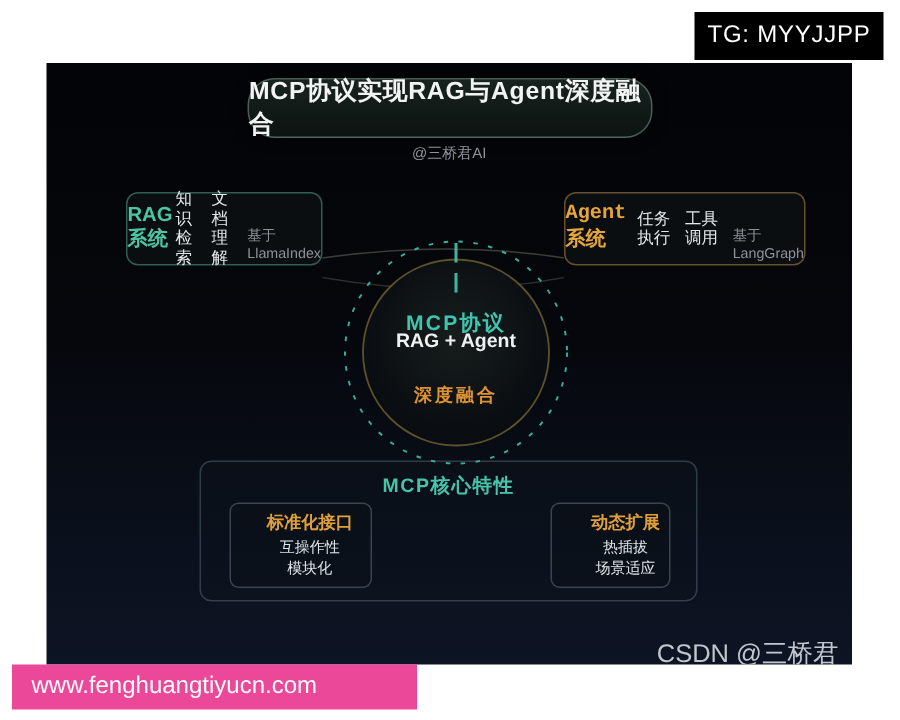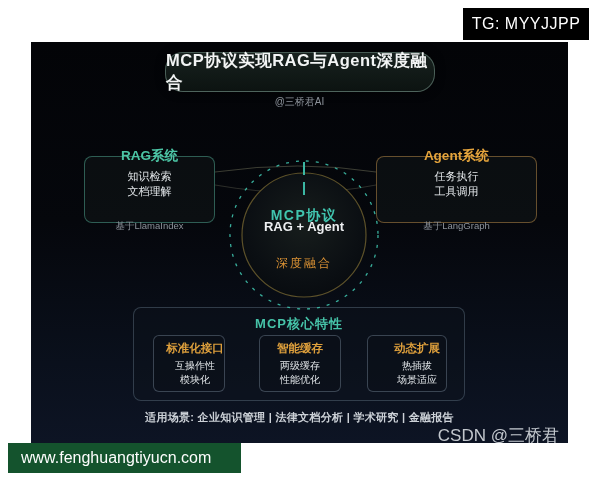--- a/index.html
+++ b/index.html
@@ -9,67 +9,67 @@
 
   
   .panel { position:absolute; left:31px; top:42px; width:537px; height:401px;
     background:linear-gradient(180deg,#030407 0%,#05070c 45%,#0a101c 80%,#0d1424 100%);
     overflow:hidden; }
 
   
   .tg-badge { position:absolute; left:463px; top:8px; width:126px; height:32px;
     background:#000000; color:#ffffff; font-size:16px; line-height:32px;
     text-align:center; letter-spacing:0.5px; z-index:30; }
-  .site-bar { position:absolute; left:8px; top:443px; width:233px; height:30px;
-    background:#14532d; color:#fdfdfd; font-size:16px; line-height:30px;
+  .site-bar { position:absolute; left:8px; top:443px; width:270px; height:30px;
+    background:#ec4899; color:#fdfdfd; font-size:16px; line-height:30px;
     padding-left:13px; z-index:30; }
 
   
   .title-box { position:absolute; left:134px; top:10px; width:270px; height:40px;
     border:1px solid rgba(160,200,185,0.40); border-radius:18px;
     background:linear-gradient(180deg,#18221f 0%,#0c1311 100%);
     display:flex; align-items:center; justify-content:center;
     box-shadow:0 0 10px rgba(0,0,0,0.6); }
   .title-box span { color:#f2f4f4; font-size:16.5px; font-weight:bold; letter-spacing:0.5px; }
   .byline { position:absolute; left:0; right:0; top:53px; text-align:center;
     color:#8d939b; font-size:10px; }
 
   
-  .side-box { position:absolute; top:114px; height:67px; border-radius:8px;
-    display:flex; flex-direction:column; align-items:center; justify-content:center;
+  .side-box { position:absolute; top:86px; height:49px; border-radius:8px;
+    display:flex; flex-direction:row; align-items:center; justify-content:center;
     gap:2px; background:rgba(16,22,24,0.55); }
   .rag-box { left:53px; width:131px; border:1px solid rgba(90,190,165,0.45); }
   .agent-box { left:345px; width:161px; border:1px solid rgba(215,160,80,0.45); }
   .side-title { font-size:13.5px; font-weight:bold; margin-bottom:3px; }
   .rag-box .side-title { color:#4cc5a5; }
-  .agent-box .side-title { color:#e5a43c; }
+  .agent-box .side-title { color:#e5a43c;font-family:Liberation Mono, monospace; }
   .side-item { color:#e3e7ea; font-size:11px; font-weight:normal; line-height:13px; }
   .side-foot { color:#8d939b; font-size:9.5px; margin-top:20px; }
 
   
   .net { position:absolute; left:0; top:0; width:537px; height:401px;
     pointer-events:none; z-index:5; }
 
   
   .circle-text { position:absolute; left:193px; width:160px; text-align:center; z-index:6; }
   .ct-mcp { top:165px; color:#40c4ae; font-size:14px; font-weight:bold; letter-spacing:1.5px; }
   .ct-rag-agent { top:177px; color:#eef0f2; font-size:13px; font-weight:bold; }
-  .ct-fusion { top:213px; color:#dd9334; font-size:12px; font-weight:normal; letter-spacing:2px; }
+  .ct-fusion { top:213px; color:#dd9334; font-size:12px; font-weight:bold; letter-spacing:2px; }
 
   
   .features { position:absolute; left:102px; top:265px; width:332px; height:94px;
     border:1px solid rgba(140,165,185,0.30); border-radius:8px;
     background:rgba(14,20,30,0.35); z-index:4; }
   .features-heading { position:absolute; left:0; right:0; top:7px; text-align:center;
     color:#46c3a8; font-size:13px; font-weight:bold; letter-spacing:1px; }
   .feature-box { position:absolute; top:27px; height:57px; border-radius:6px;
     border:1px solid rgba(150,170,190,0.35);
     display:flex; flex-direction:column; align-items:center; justify-content:center;
     gap:1px; background:rgba(10,14,22,0.4); }
-  .fb-1 { left:19px;  width:72px;padding-left:12px; }
+  .fb-1 { left:19px;  width:95px;padding-left:12px; }
   .fb-2 { left:125px; width:82px; }
   .fb-3 { left:233px; width:80px;padding-left:20px; }
   .fb-title { color:#dfa03c; font-size:11.5px; font-weight:bold; margin-bottom:2px; }
   .fb-item { color:#e1e5e8; font-size:10px; line-height:13px; }
 
   
   .scenarios { position:absolute; left:0; right:0; top:368px; text-align:center;
     color:#ccd1d7; font-size:11px; font-weight:bold; letter-spacing:0.3px; }
   .credit { position:absolute; right:9px; top:382px;
     color:#c2c7cd; font-size:17px; }
@@ -100,25 +100,20 @@
       <div class="side-foot">基于LangGraph</div>
     </div>
 
     <div class="features">
       <div class="features-heading">MCP核心特性</div>
       <div class="feature-box fb-1">
         <div class="fb-title">标准化接口</div>
         <div class="fb-item">互操作性</div>
         <div class="fb-item">模块化</div>
       </div>
-      <div class="feature-box fb-2">
-        <div class="fb-title">智能缓存</div>
-        <div class="fb-item">两级缓存</div>
-        <div class="fb-item">性能优化</div>
-      </div>
       <div class="feature-box fb-3">
         <div class="fb-title">动态扩展</div>
         <div class="fb-item">热插拔</div>
         <div class="fb-item">场景适应</div>
       </div>
     </div>
 
     <svg class="net" viewBox="0 0 537 401">
       <defs>
         <radialGradient id="cg" cx="50%" cy="42%" r="65%">
@@ -135,21 +130,20 @@
 
       <circle cx="273" cy="193" r="74" fill="none" stroke="#3ec0ab" stroke-width="1.3" stroke-dasharray="3 7" stroke-opacity="0.9"></circle>
 
       <line x1="273" y1="120" x2="273" y2="156" stroke="#3ec0ab" stroke-width="2" stroke-dasharray="13 7" stroke-opacity="0.95"></line>
     </svg>
 
     <div class="circle-text ct-mcp">MCP协议</div>
     <div class="circle-text ct-rag-agent">RAG + Agent</div>
     <div class="circle-text ct-fusion">深度融合</div>
 
-    <div class="scenarios">适用场景: 企业知识管理 | 法律文档分析 | 学术研究 | 金融报告</div>
     <div class="credit">CSDN @三桥君</div>
 
   </div>
 
   <div class="tg-badge">TG: MYYJJPP</div>
   <div class="site-bar">www.fenghuangtiyucn.com</div>
 
 </div>
 
 </body></html>

